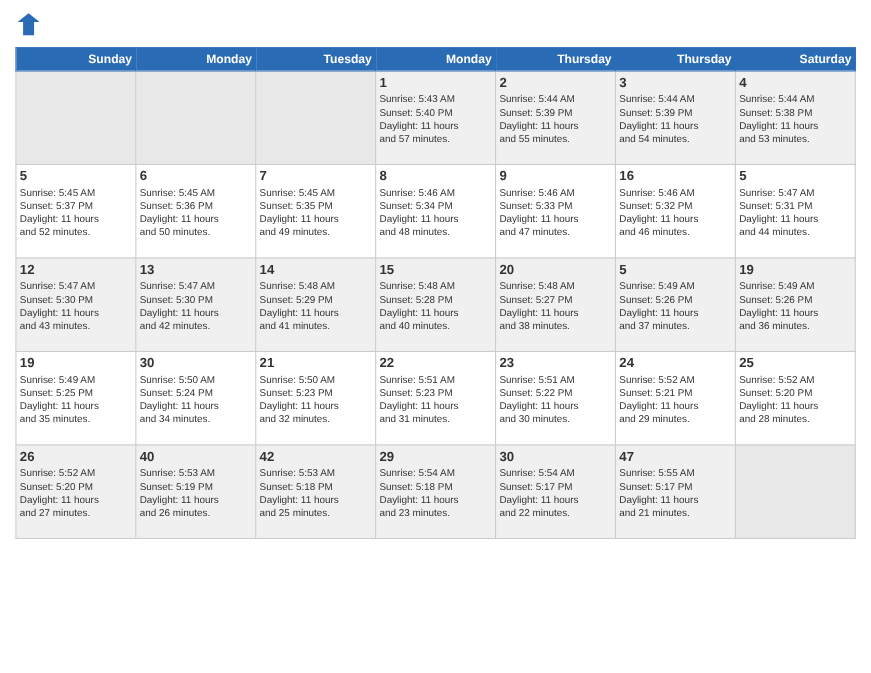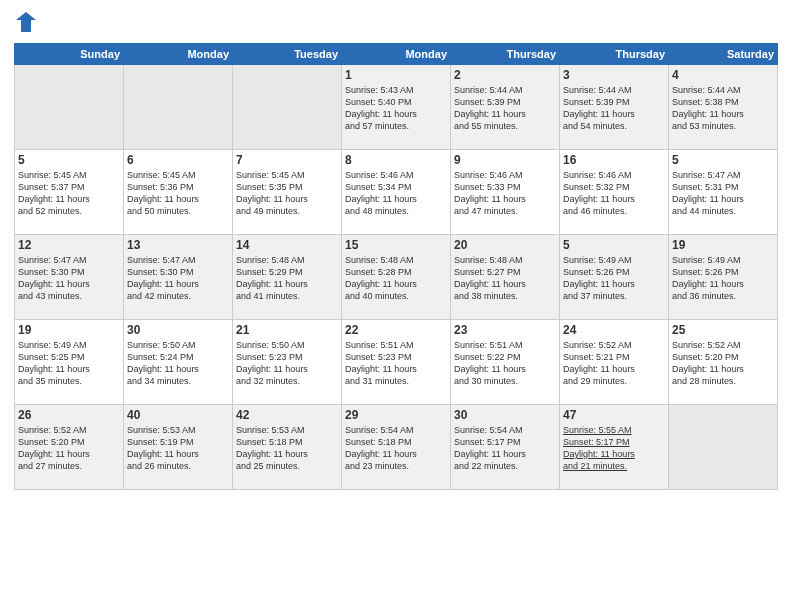--- a/index.html
+++ b/index.html
@@ -345,21 +345,21 @@
           </td>
           <td>
             <div class="day-num">30</div>
             <div class="cell-info" style="white-space: pre-line;">Sunrise: 5:54 AM
 Sunset: 5:17 PM
 Daylight: 11 hours
 and 22 minutes.</div>
           </td>
           <td>
             <div class="day-num">47</div>
-            <div class="cell-info" style="white-space: pre-line; text-decoration: underline;">Sunrise: 5:55 AM
+            <div class="cell-info" style="white-space: pre-line;">Sunrise: 5:55 AM
 Sunset: 5:17 PM
 Daylight: 11 hours
 and 21 minutes.</div>
           </td>
           <td class="empty"></td>
         </tr>
       </tbody>
   </table>
 </div>
 

